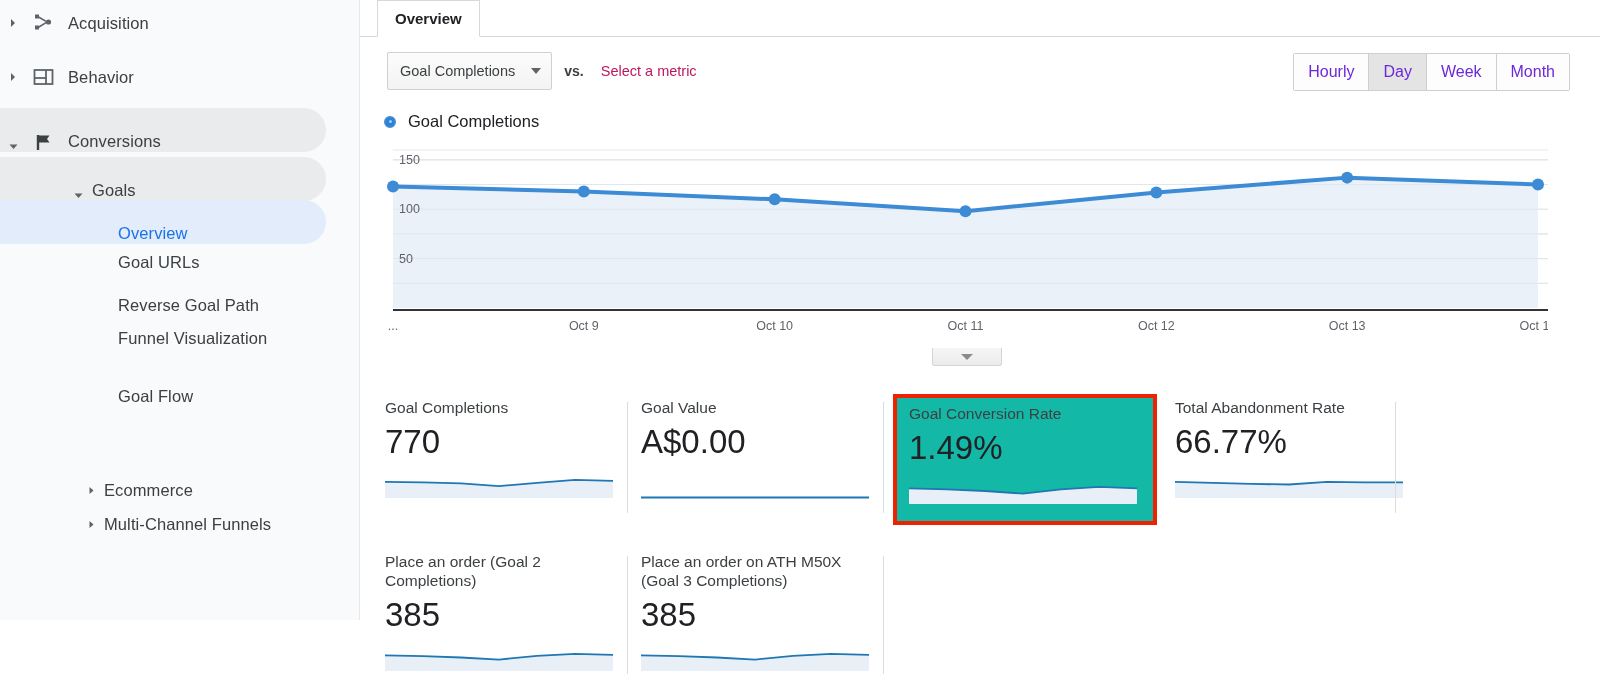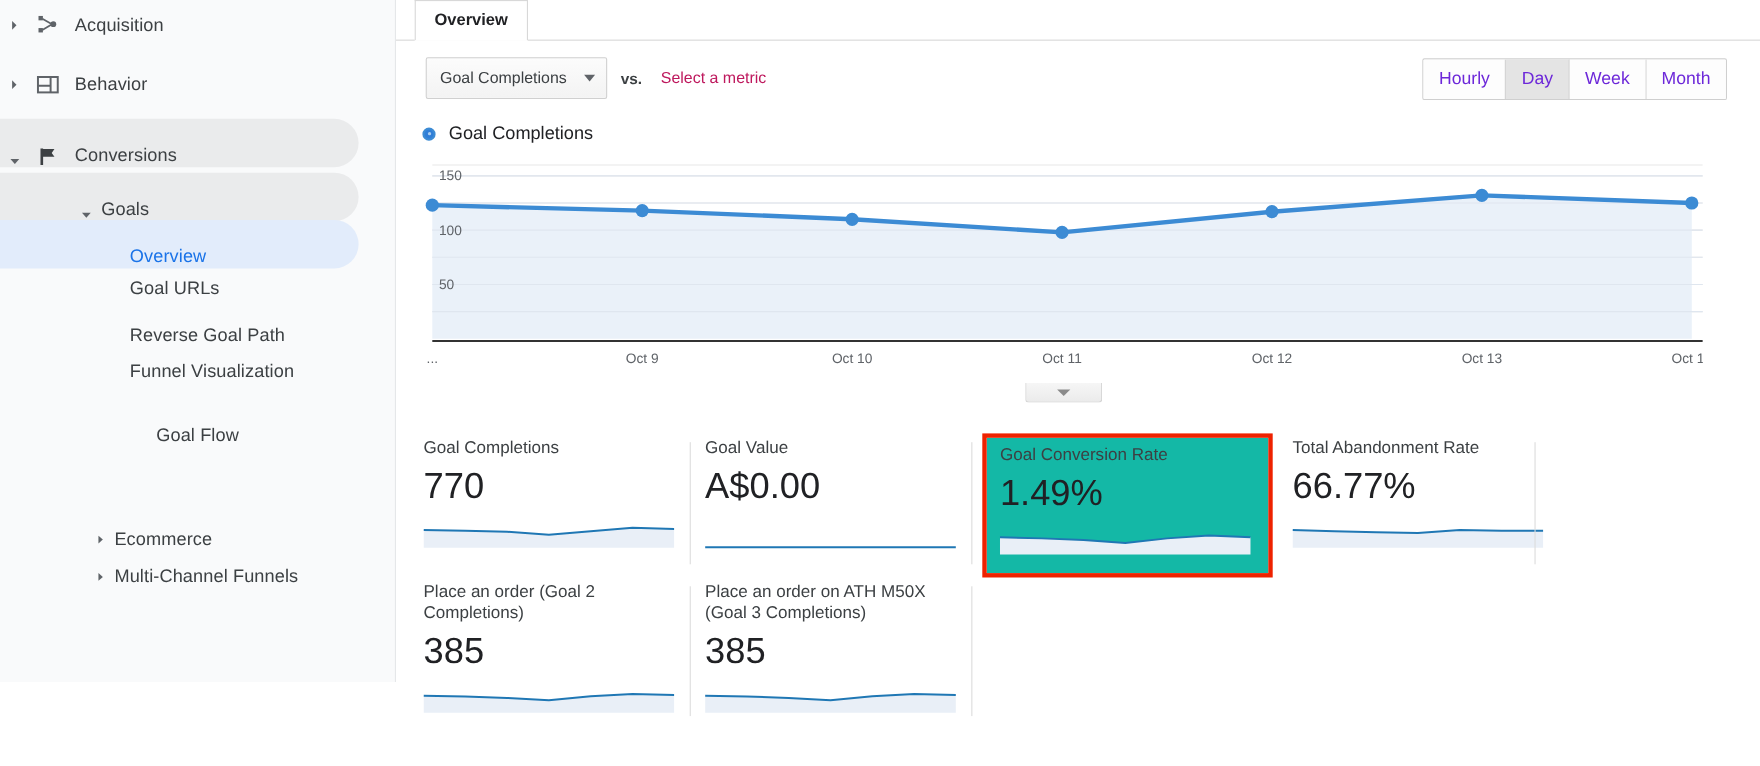--- a/index.html
+++ b/index.html
@@ -375,21 +375,21 @@
     </div>
 
     <div style="position:absolute;left:0;top:294px;">
       <span class="nav-label sub-label-ind">Reverse Goal Path</span>
     </div>
 
     <div style="position:absolute;left:0;top:327px;width:290px;">
       <span class="nav-label sub-label-ind" style="display:block;">Funnel Visualization</span>
     </div>
 
-    <div style="position:absolute;left:0;top:385px;padding-left:24px;">
+    <div style="position:absolute;left:0;top:385px;">
       <span class="nav-label sub-label-ind">Goal Flow</span>
     </div>
 
 
     <div style="position:absolute;left:0;top:470px;">
       <div class="nav-row">
         <div class="caret" style="width:96px;flex:0 0 96px;justify-content:flex-end;">
           <svg width="9" height="9" viewBox="0 0 9 9">
               <path d="M2.5 1 L6.5 4.5 L2.5 8 Z" fill="#5f6368"></path>
             </svg>
@@ -524,21 +524,21 @@
             <div class="card-value">66.77%</div>
             <svg class="spark" width="228" height="34">
                 <polygon points="0,30 0,13.879999999999999 38,14.920000000000002 76,15.959999999999999 114,16.48 152,13.879999999999999 190,14.4 228,14.4 228,30" fill="#e9eff7"></polygon>
                 <polyline points="0,13.879999999999999 38,14.920000000000002 76,15.959999999999999 114,16.48 152,13.879999999999999 190,14.4 228,14.4" fill="none" stroke="#1f77b4" stroke-width="1.8"></polyline>
               </svg>
           </div>
         </div>
 
       </div>
 
-      <div class="card-row row2" style="margin-top:8px;">
+      <div class="card-row row2" style="margin-top:31px;">
 
         <div class="card div-right">
           <div class="inner">
             <div class="card-title">Place an order (Goal 2 Completions)</div>
             <div class="card-value">385</div>
             <svg class="spark" width="228" height="34">
                 <polygon points="0,30 0,14.4 38,15.180000000000001 76,16.48 114,18.560000000000002 152,14.920000000000002 190,12.84 228,13.879999999999999 228,30" fill="#e9eff7"></polygon>
                 <polyline points="0,14.4 38,15.180000000000001 76,16.48 114,18.560000000000002 152,14.920000000000002 190,12.84 228,13.879999999999999" fill="none" stroke="#1f77b4" stroke-width="1.8"></polyline>
               </svg>
           </div>

